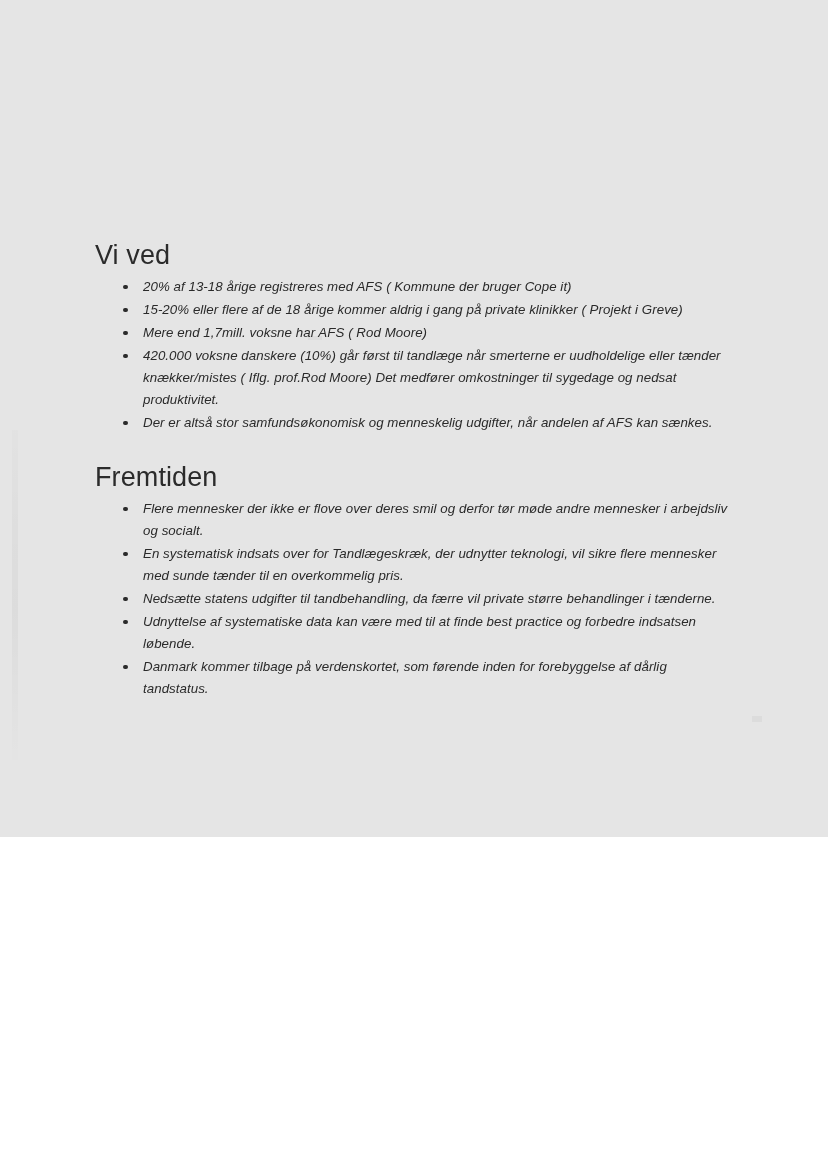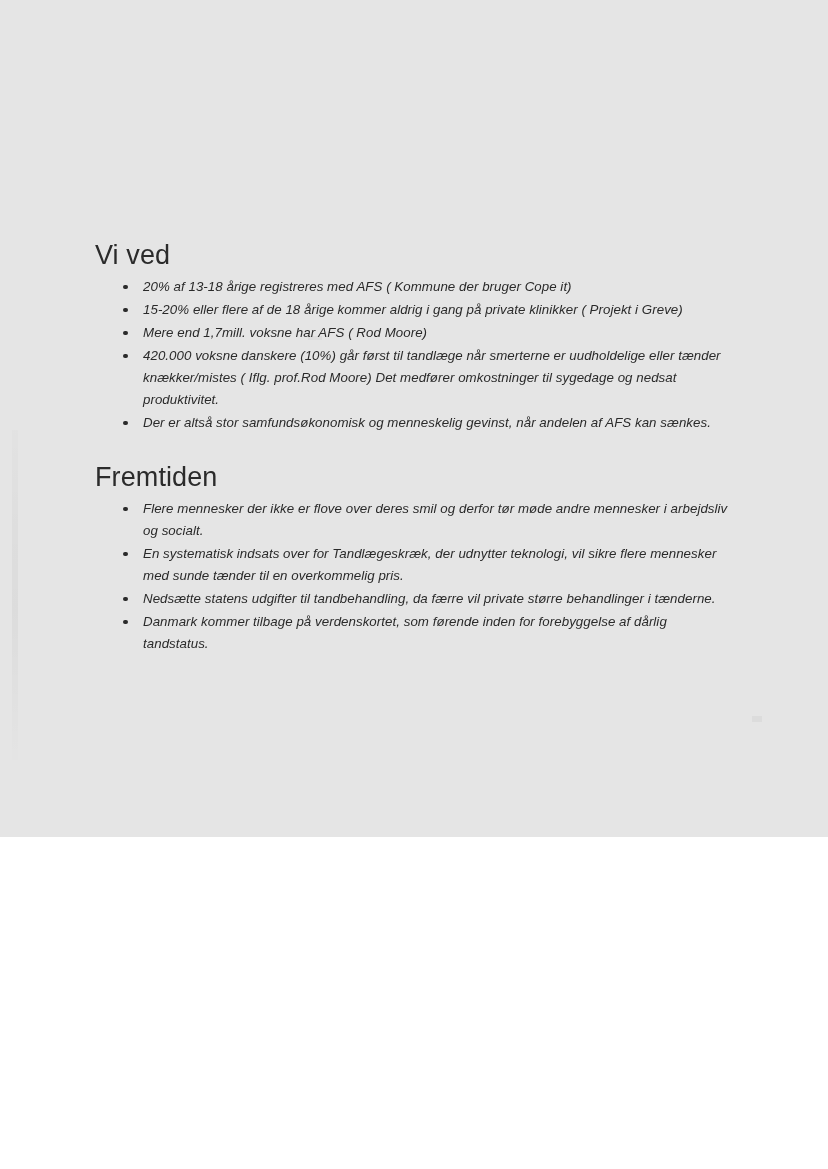--- a/index.html
+++ b/index.html
@@ -93,28 +93,29 @@
 
   <div class="content">
 
     <section class="section">
       <h2 class="heading">Vi ved</h2>
       <ul class="bullets">
         <li>20% af 13-18 årige registreres med AFS ( Kommune der bruger Cope it)</li>
         <li>15-20% eller flere af de 18 årige kommer aldrig i gang på private klinikker  ( Projekt i Greve)</li>
         <li>Mere end 1,7mill. voksne har AFS ( Rod Moore)</li>
         <li>420.000 voksne danskere (10%)  går først til tandlæge når smerterne er uudholdelige eller tænder knækker/mistes ( Iflg. prof.Rod Moore) Det medfører omkostninger til sygedage og nedsat produktivitet.</li>
-        <li>Der er altså stor samfundsøkonomisk og menneskelig gevinst, når andelen af AFS kan sænkes.</li>
+        <li>Der er altså stor samfundsøkonomisk og menneskelig udgifter, når andelen af AFS kan sænkes.</li>
       </ul>
     </section>
 
     <section class="section">
       <h2 class="heading">Fremtiden</h2>
       <ul class="bullets">
         <li>Flere mennesker der ikke er flove over deres smil og derfor tør møde andre mennesker i arbejdsliv og socialt.</li>
         <li>En systematisk indsats over for Tandlægeskræk, der udnytter teknologi, vil sikre flere mennesker med sunde tænder til en overkommelig pris.</li>
         <li>Nedsætte statens udgifter til tandbehandling, da færre vil private større behandlinger i tænderne.</li>
+        <li>Udnyttelse af systematiske data kan være med til at finde best practice og forbedre indsatsen løbende.</li>
         <li>Danmark kommer tilbage på verdenskortet, som førende inden for forebyggelse af dårlig tandstatus.</li>
       </ul>
     </section>
 
   </div>
 </div>
 
 </body></html>

